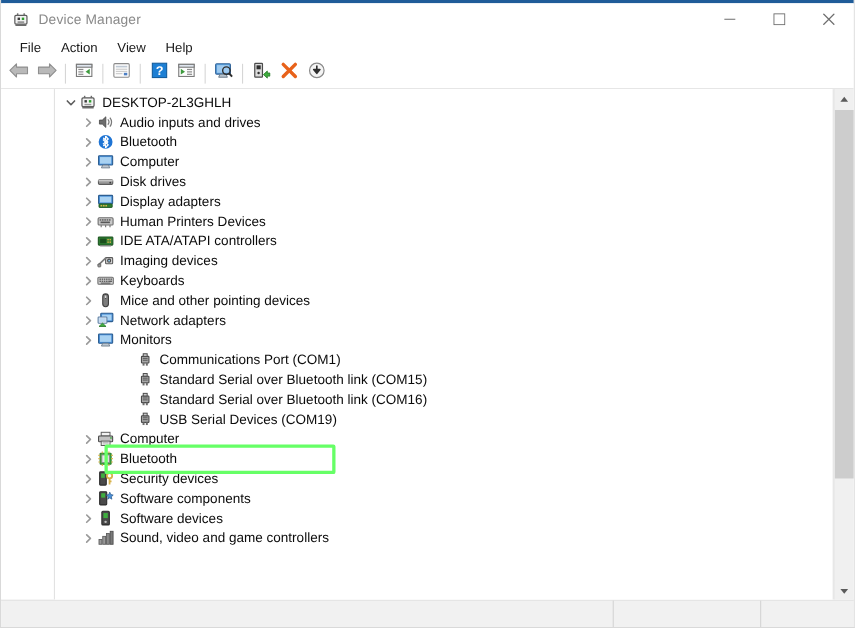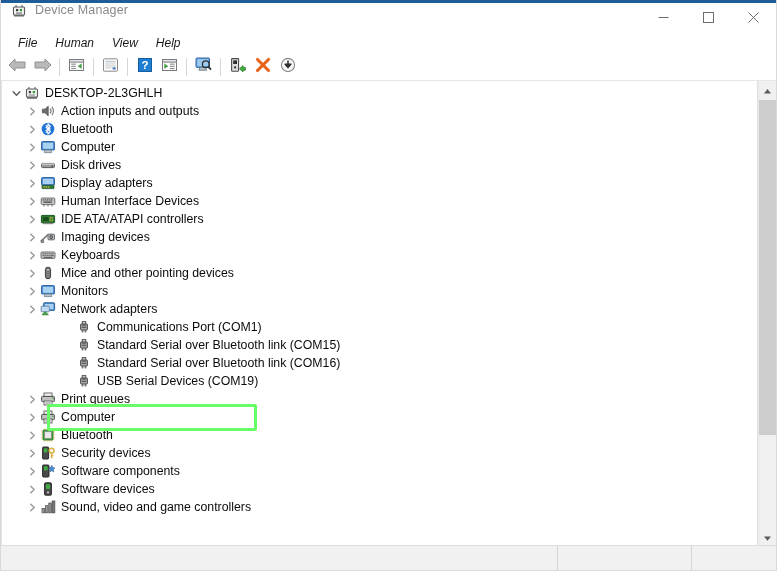--- a/index.html
+++ b/index.html
@@ -32,20 +32,21 @@
     width: 100%;
     background: #1f5c99;
     flex: none;
   }
 
   
   .titlebar {
     height: 29px;
     flex: none;
     display: flex;
+    align-items: center;
     background: #ffffff;
     position: relative;
   }
   .title-icon {
     margin-left: 10px;
     margin-right: 8px;
     width: 16px;
     height: 16px;
     flex: none;
   }
@@ -72,21 +73,20 @@
   }
 
   
   .menubar {
     height: 21px;
     flex: none;
     display: flex;
     align-items: center;
     padding-left: 8px;
     background: #ffffff;
-    font-style: italic;
   }
   .menu-item {
     font-size: 12px;
     color: #1a1a1a;
     padding: 2px 9px;
     cursor: default;
     white-space: nowrap;
   }
 
   
@@ -124,20 +124,21 @@
     min-height: 0;
     background: #ffffff;
   }
   .tree-pane {
     flex: 1 1 auto;
     position: relative;
     overflow: hidden;
     background: #ffffff;
     border-left: 1px solid #e2e2e2;
     border-right: 1px solid #e2e2e2;
+    margin-left: 48px;
   }
   .tree-inner {
     position: relative;
     padding-top: 3px;
   }
   .row {
     height: 18px;
     display: flex;
     align-items: center;
     white-space: nowrap;
@@ -272,21 +273,21 @@
         <svg width="11" height="11" viewBox="0 0 11 11">
           <line x1="0.5" y1="0.5" x2="10.5" y2="10.5" stroke="#6d6d6d" stroke-width="1"></line>
           <line x1="10.5" y1="0.5" x2="0.5" y2="10.5" stroke="#6d6d6d" stroke-width="1"></line>
         </svg>
       </div>
     </div>
   </div>
 
   <div class="menubar">
     <div class="menu-item">File</div>
-    <div class="menu-item">Human</div>
+    <div class="menu-item">Action</div>
     <div class="menu-item">View</div>
     <div class="menu-item">Help</div>
   </div>
 
   <div class="toolbar">
 
     <div class="tb-btn">
       <span>
         <svg width="19" height="16" viewBox="0 0 19 16">
           <path d="M7 2 L1 8 L7 14 L7 11 L17 11 L17 5 L7 5 Z" fill="#b9b9b9" stroke="#8f8f8f" stroke-width="1" stroke-linejoin="round"></path>
@@ -432,21 +433,21 @@
                 <path d="M2.8 1.2 L6.2 4.5 L2.8 7.8" fill="none" stroke="#9a9a9a" stroke-width="1.5" stroke-linecap="round" stroke-linejoin="round"></path>
               </svg>
             </span>
             <span class="row-icon">
               <svg width="16" height="16" viewBox="0 0 16 16">
                 <path d="M2.4 6.2 L5 6.2 L8.2 3.2 L8.2 12.8 L5 9.8 L2.4 9.8 Z" fill="#6e6e6e" stroke="#4d4d4d" stroke-width=".8" stroke-linejoin="round"></path>
                 <path d="M10 5.6 Q12.2 8 10 10.4" fill="none" stroke="#7a7a7a" stroke-width="1.1"></path>
                 <path d="M11.9 3.9 Q15 8 11.9 12.1" fill="none" stroke="#7a7a7a" stroke-width="1.1"></path>
               </svg>
             </span>
-            <span class="row-label">Action inputs and outputs</span>
+            <span class="row-label">Audio inputs and drives</span>
           </div>
           <div class="row lvl1">
             <span class="chev">
               <svg width="9" height="9" viewBox="0 0 9 9">
                 <path d="M2.8 1.2 L6.2 4.5 L2.8 7.8" fill="none" stroke="#9a9a9a" stroke-width="1.5" stroke-linecap="round" stroke-linejoin="round"></path>
               </svg>
             </span>
             <span class="row-icon">
               <svg width="16" height="16" viewBox="0 0 16 16">
                 <circle cx="8" cy="8" r="6.3" fill="#1e74d4"></circle>
@@ -518,21 +519,21 @@
                 <rect x="4.7" y="6.3" width="1.5" height="1.3" fill="#585858"></rect>
                 <rect x="6.8" y="6.3" width="1.5" height="1.3" fill="#585858"></rect>
                 <rect x="8.9" y="6.3" width="1.5" height="1.3" fill="#585858"></rect>
                 <rect x="11" y="6.3" width="1.5" height="1.3" fill="#585858"></rect>
                 <rect x="3.4" y="8.4" width="8.5" height="1.5" fill="#585858"></rect>
                 <line x1="4" y1="11.6" x2="4" y2="13.6" stroke="#7a7a7a" stroke-width="1.1"></line>
                 <line x1="8" y1="11.6" x2="8" y2="13.6" stroke="#7a7a7a" stroke-width="1.1"></line>
                 <line x1="12" y1="11.6" x2="12" y2="13.6" stroke="#7a7a7a" stroke-width="1.1"></line>
               </svg>
             </span>
-            <span class="row-label">Human Interface Devices</span>
+            <span class="row-label">Human Printers Devices</span>
           </div>
           <div class="row lvl1">
             <span class="chev">
               <svg width="9" height="9" viewBox="0 0 9 9">
                 <path d="M2.8 1.2 L6.2 4.5 L2.8 7.8" fill="none" stroke="#9a9a9a" stroke-width="1.5" stroke-linecap="round" stroke-linejoin="round"></path>
               </svg>
             </span>
             <span class="row-icon">
               <svg width="16" height="16" viewBox="0 0 16 16">
                 <rect x="1.4" y="4.4" width="13.2" height="7.4" rx=".7" fill="#2e7d32" stroke="#1d5520" stroke-width="1"></rect>
@@ -604,43 +605,43 @@
             <span class="row-label">Mice and other pointing devices</span>
           </div>
           <div class="row lvl1">
             <span class="chev">
               <svg width="9" height="9" viewBox="0 0 9 9">
                 <path d="M2.8 1.2 L6.2 4.5 L2.8 7.8" fill="none" stroke="#9a9a9a" stroke-width="1.5" stroke-linecap="round" stroke-linejoin="round"></path>
               </svg>
             </span>
             <span class="row-icon">
               <svg width="16" height="16" viewBox="0 0 16 16">
-                <rect x="1.6" y="2.6" width="12.8" height="8.4" rx=".7" fill="#4a90d9" stroke="#2d5e91" stroke-width="1"></rect>
-                <rect x="2.9" y="3.8" width="10.2" height="6" fill="#a9d2f2"></rect>
-                <path d="M5.4 11 L10.6 11 L11.8 13.6 L4.2 13.6 Z" fill="#bcc6d0" stroke="#6d7c8a" stroke-width=".8"></path>
-              </svg>
-            </span>
-            <span class="row-label">Monitors</span>
-          </div>
-          <div class="row lvl1">
-            <span class="chev">
-              <svg width="9" height="9" viewBox="0 0 9 9">
-                <path d="M2.8 1.2 L6.2 4.5 L2.8 7.8" fill="none" stroke="#9a9a9a" stroke-width="1.5" stroke-linecap="round" stroke-linejoin="round"></path>
-              </svg>
-            </span>
-            <span class="row-icon">
-              <svg width="16" height="16" viewBox="0 0 16 16">
                 <rect x="3.6" y="1.8" width="11" height="7.6" rx=".7" fill="#4a90d9" stroke="#2d5e91" stroke-width="1"></rect>
                 <rect x="4.8" y="3" width="8.6" height="5.2" fill="#a9d2f2"></rect>
                 <rect x="1.2" y="5.2" width="8" height="5.6" rx=".7" fill="#e8eef5" stroke="#5c7fa5" stroke-width="1"></rect>
                 <rect x="2.3" y="6.2" width="5.8" height="3.6" fill="#bcd8f0"></rect>
                 <path d="M2 13.8 L5.2 10.8 L8.4 13.8 Z" fill="#3fae3f" stroke="#2b7d2b" stroke-width=".8"></path>
               </svg>
             </span>
             <span class="row-label">Network adapters</span>
+          </div>
+          <div class="row lvl1">
+            <span class="chev">
+              <svg width="9" height="9" viewBox="0 0 9 9">
+                <path d="M2.8 1.2 L6.2 4.5 L2.8 7.8" fill="none" stroke="#9a9a9a" stroke-width="1.5" stroke-linecap="round" stroke-linejoin="round"></path>
+              </svg>
+            </span>
+            <span class="row-icon">
+              <svg width="16" height="16" viewBox="0 0 16 16">
+                <rect x="1.6" y="2.6" width="12.8" height="8.4" rx=".7" fill="#4a90d9" stroke="#2d5e91" stroke-width="1"></rect>
+                <rect x="2.9" y="3.8" width="10.2" height="6" fill="#a9d2f2"></rect>
+                <path d="M5.4 11 L10.6 11 L11.8 13.6 L4.2 13.6 Z" fill="#bcc6d0" stroke="#6d7c8a" stroke-width=".8"></path>
+              </svg>
+            </span>
+            <span class="row-label">Monitors</span>
           </div>
           <div class="row lvl2">
             <span class="chev"></span>
             <span class="row-icon">
               <svg width="16" height="16" viewBox="0 0 16 16">
                 <rect x="4.6" y="5" width="6.8" height="6" rx=".6" fill="#a8a8a8" stroke="#4a4a4a" stroke-width="1"></rect>
                 <rect x="5.8" y="6.3" width="4.4" height="1" fill="#5e5e5e"></rect>
                 <rect x="5.8" y="8" width="4.4" height="1" fill="#5e5e5e"></rect>
                 <rect x="6.2" y="2.6" width="3.6" height="2.4" fill="#c9c9c9" stroke="#4a4a4a" stroke-width=".9"></rect>
                 <rect x="5.6" y="11" width="1.8" height="2.4" fill="#6e6e6e"></rect>
@@ -683,38 +684,20 @@
               <svg width="16" height="16" viewBox="0 0 16 16">
                 <rect x="4.6" y="5" width="6.8" height="6" rx=".6" fill="#a8a8a8" stroke="#4a4a4a" stroke-width="1"></rect>
                 <rect x="5.8" y="6.3" width="4.4" height="1" fill="#5e5e5e"></rect>
                 <rect x="5.8" y="8" width="4.4" height="1" fill="#5e5e5e"></rect>
                 <rect x="6.2" y="2.6" width="3.6" height="2.4" fill="#c9c9c9" stroke="#4a4a4a" stroke-width=".9"></rect>
                 <rect x="5.6" y="11" width="1.8" height="2.4" fill="#6e6e6e"></rect>
                 <rect x="8.6" y="11" width="1.8" height="2.4" fill="#6e6e6e"></rect>
               </svg>
             </span>
             <span class="row-label">USB Serial Devices (COM19)</span>
-          </div>
-          <div class="row lvl1">
-            <span class="chev">
-              <svg width="9" height="9" viewBox="0 0 9 9">
-                <path d="M2.8 1.2 L6.2 4.5 L2.8 7.8" fill="none" stroke="#9a9a9a" stroke-width="1.5" stroke-linecap="round" stroke-linejoin="round"></path>
-              </svg>
-            </span>
-            <span class="row-icon">
-              <svg width="16" height="16" viewBox="0 0 16 16">
-                <rect x="4" y="2" width="8" height="3.4" fill="#f2f2f2" stroke="#5c5c5c" stroke-width=".9"></rect>
-                <rect x="1.6" y="5.4" width="12.8" height="5.2" rx=".8" fill="#c2c2c2" stroke="#4d4d4d" stroke-width="1"></rect>
-                <rect x="12.1" y="6.5" width="1.5" height="1.3" fill="#3fae3f"></rect>
-                <rect x="4" y="10" width="8" height="4" fill="#fbfbfb" stroke="#5c5c5c" stroke-width=".9"></rect>
-                <line x1="5.2" y1="11.4" x2="10.8" y2="11.4" stroke="#b3b3b3" stroke-width=".9"></line>
-                <line x1="5.2" y1="12.6" x2="10.8" y2="12.6" stroke="#b3b3b3" stroke-width=".9"></line>
-              </svg>
-            </span>
-            <span class="row-label">Print queues</span>
           </div>
           <div class="row lvl1">
             <span class="chev">
               <svg width="9" height="9" viewBox="0 0 9 9">
                 <path d="M2.8 1.2 L6.2 4.5 L2.8 7.8" fill="none" stroke="#9a9a9a" stroke-width="1.5" stroke-linecap="round" stroke-linejoin="round"></path>
               </svg>
             </span>
             <span class="row-icon">
               <svg width="16" height="16" viewBox="0 0 16 16">
                 <rect x="4" y="2" width="8" height="3.4" fill="#f2f2f2" stroke="#5c5c5c" stroke-width=".9"></rect>

